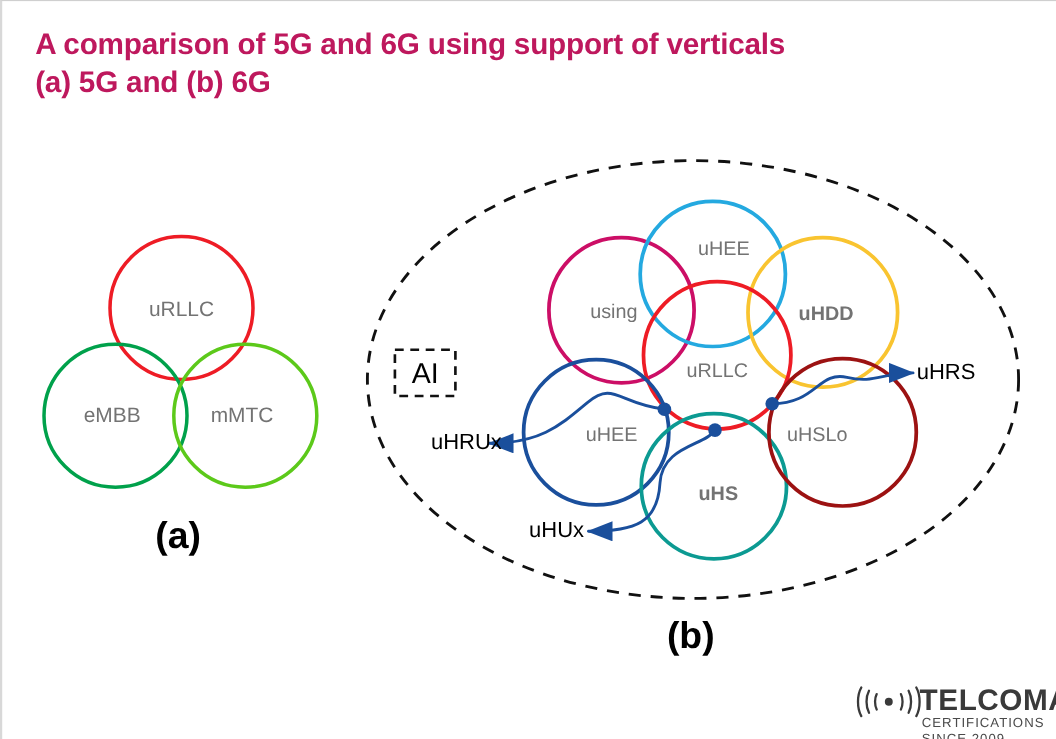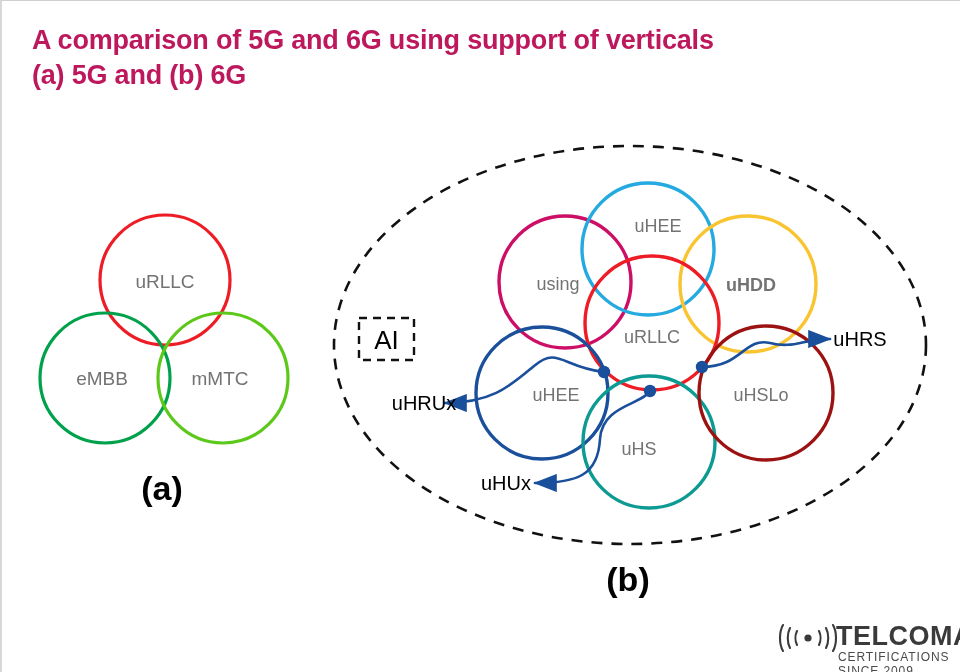--- a/index.html
+++ b/index.html
@@ -114,22 +114,22 @@
         <div class="lbl lbl-a" style="left: 163px; top: 281px;">uRLLC</div>
         <div class="lbl lbl-a" style="left: 100px; top: 378px;">eMBB</div>
         <div class="lbl lbl-a" style="left: 218px; top: 378px;">mMTC</div>
       </div>
     <div id="panel-b-labels">
         <div class="lbl" style="left: 556px; top: 283px;">using</div>
         <div class="lbl" style="left: 656px; top: 225px;">uHEE</div>
         <div class="lbl" style="left: 749px; top: 284px; font-weight: bold;">uHDD</div>
         <div class="lbl" style="left: 650px; top: 336px;">uRLLC</div>
         <div class="lbl" style="left: 554px; top: 394px;">uHEE</div>
-        <div class="lbl" style="left: 637px; top: 448px;">uHS</div>
-        <div class="lbl" style="left: 759px; top: 394px;">uHSLo</div>
+        <div class="lbl" style="left: 651px; top: 448px; font-weight: bold;">uHS</div>
+        <div class="lbl" style="left: 741px; top: 394px;">uHSLo</div>
       </div>
     <div id="panel-b-arrow-labels">
         <div class="arrow-lbl" style="left: 422px; top: 402px;">uHRUx</div>
         <div class="arrow-lbl" style="left: 504px; top: 482px;">uHUx</div>
         <div class="arrow-lbl" style="left: 858px; top: 338px;">uHRS</div>
       </div>
 
     <div class="panel-tag" id="tag-a" style="left: 160px; top: 487px;">(a)</div>
     <div class="panel-tag" id="tag-b" style="left: 626px; top: 578px;">(b)</div>
 

